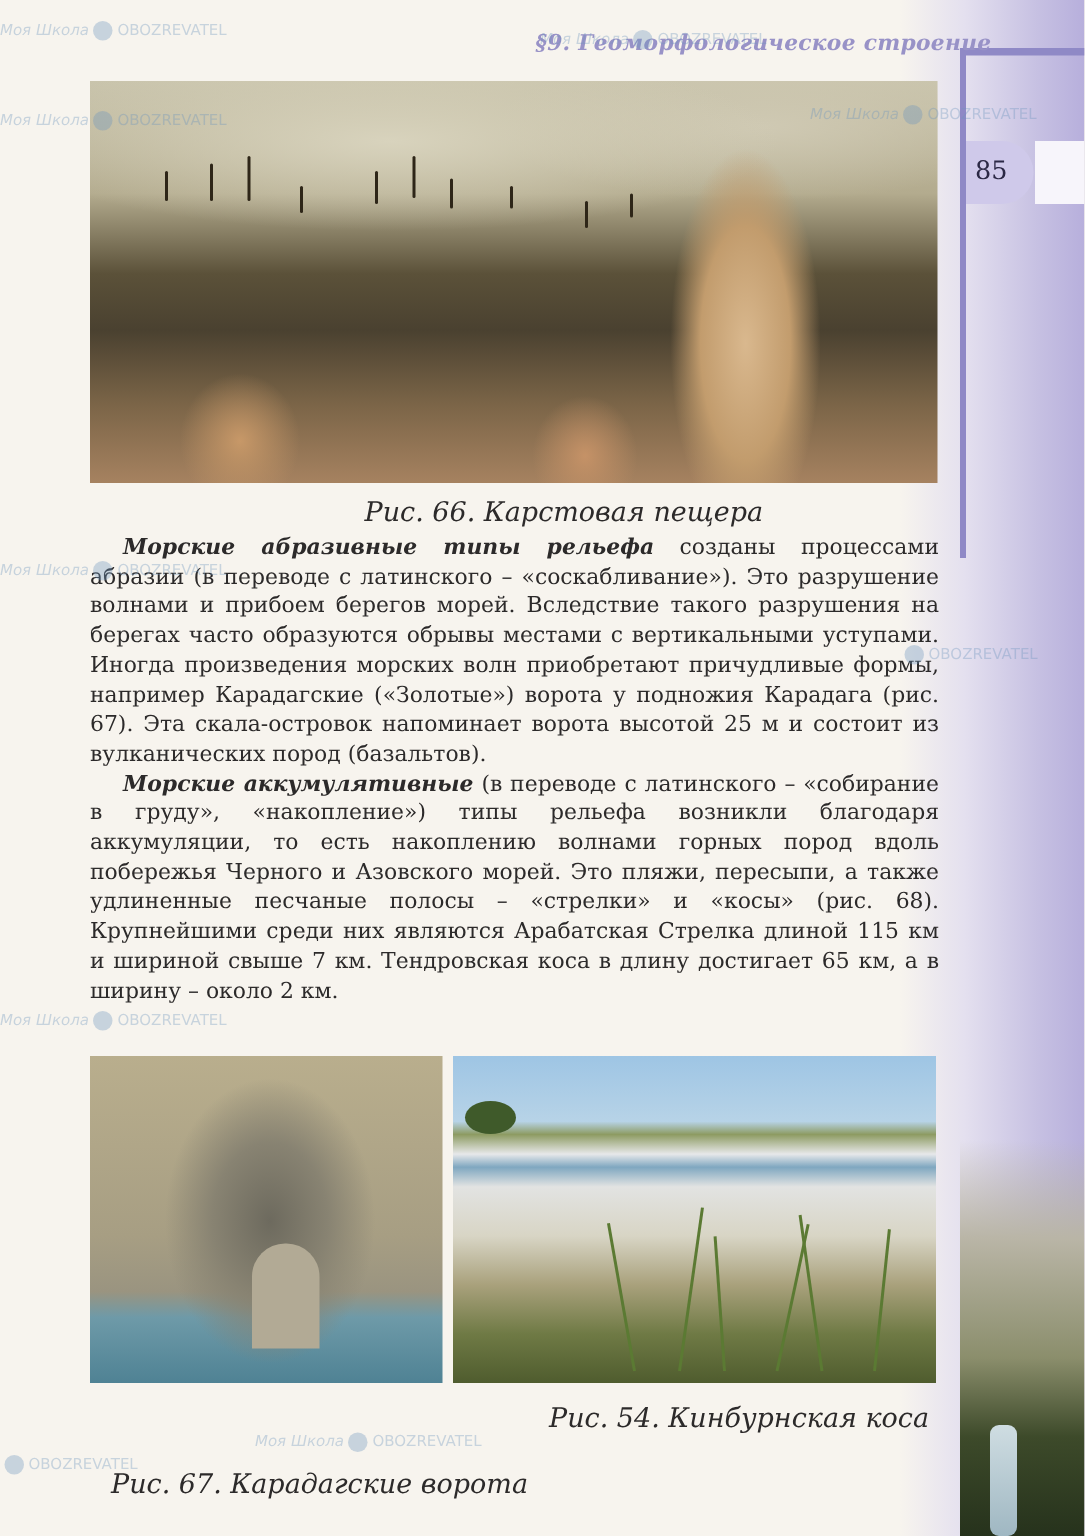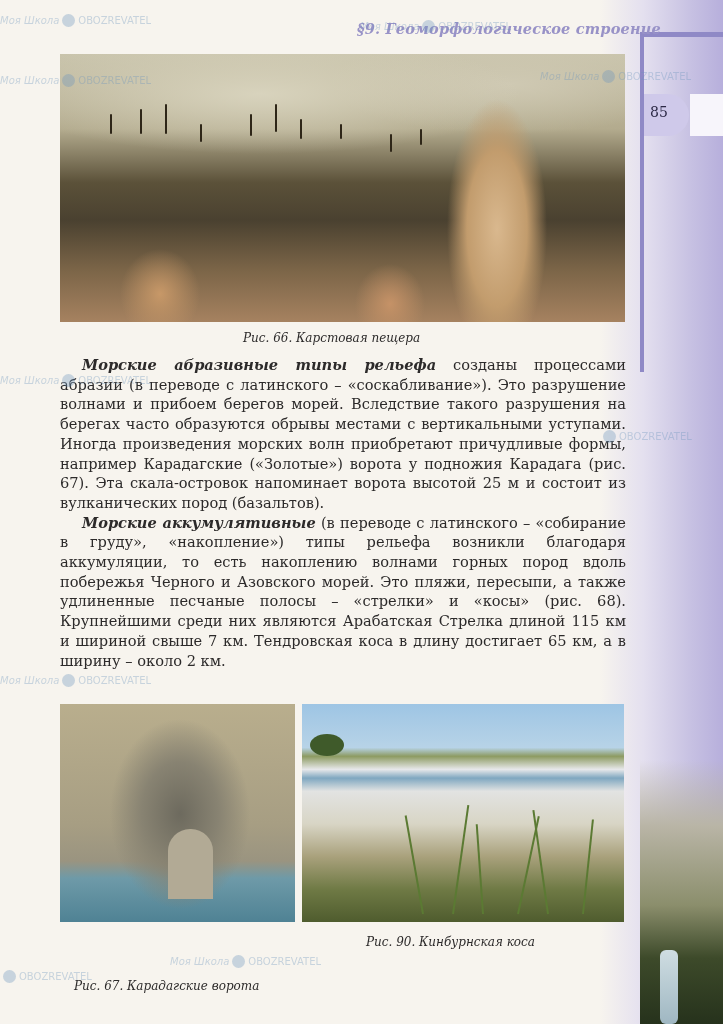--- a/index.html
+++ b/index.html
@@ -22,21 +22,21 @@
     background:#8f89c6;
   }
   .page-num-box {
     position:absolute; left:644px; top:94px; width:45px; height:42px;
     background:#cfc9ea; border-radius:0 22px 22px 0;
   }
   .page-num-white {
     position:absolute; left:690px; top:94px; width:33px; height:42px; background:#f7f5fb;
   }
   .page-num {
-    position:absolute; left:650px; top:104px; font-size:14px; color:#2b2845;
+    position:absolute; left:650px; top:104px; font-size:17px; color:#2b2845;
     font-family:"DejaVu Serif", serif;
   }
   .header {
     position:absolute; left:357px; top:20px; font-size:14.5px; font-style:italic; font-weight:bold;
     color:#9892c7; letter-spacing:0.2px;
   }
   .photo { position:absolute; overflow:hidden; }
   .cave {
     left:60px; top:54px; width:565px; height:268px;
     background:
@@ -72,21 +72,21 @@
     position:absolute; left:640px; top:760px; width:83px; height:264px;
     background:
       linear-gradient(180deg, rgba(247,244,238,0) 0%, #b9b5a6 25%, #8b8e6c 55%, #3d4a2a 75%, #26321c 100%);
   }
   .waterfall {
     position:absolute; left:660px; top:950px; width:18px; height:74px;
     background:linear-gradient(180deg,#cfdde2,#9fb7c2);
     border-radius:6px;
   }
   .caption {
-    position:absolute; font-style:italic; font-size:12px; color:#2c2a2a;
+    position:absolute; font-style:italic; font-size:18px; color:#2c2a2a;
   }
   .body-text {
     position:absolute; left:60px; top:355px; width:566px;
     font-size:14.6px; line-height:19.7px; text-align:justify;
   }
   .body-text p { margin:0; text-indent:22px; }
   .body-text p.first { text-indent:0; }
   .body-text .term { font-style:italic; font-weight:bold; }
   .wm {
     position:absolute; font-family:"DejaVu Sans", sans-serif; font-size:10px;
@@ -135,21 +135,21 @@
 <div class="photo spit">
   <div class="tree"></div>
   <div class="reed" style="left:120px;top:110px;height:100px;transform:rotate(-10deg)"></div>
   <div class="reed" style="left:150px;top:100px;height:110px;transform:rotate(8deg)"></div>
   <div class="reed" style="left:180px;top:120px;height:90px;transform:rotate(-4deg)"></div>
   <div class="reed" style="left:215px;top:110px;height:100px;transform:rotate(12deg)"></div>
   <div class="reed" style="left:245px;top:105px;height:105px;transform:rotate(-8deg)"></div>
   <div class="reed" style="left:280px;top:115px;height:95px;transform:rotate(6deg)"></div>
 </div>
 <div class="caption" style="left:74px;top:935px;margin-top:44px;">Рис. 67. Карадагские ворота</div>
-<div class="caption" style="left:366px;top:935px;">Рис. 90. Кинбурнская коса</div>
+<div class="caption" style="left:366px;top:935px;">Рис. 54. Кинбурнская коса</div>
 
 <div class="deco-forest"></div>
 <div class="waterfall"></div>
 
 <div class="wm" style="left:0;top:14px"><span class="ms">Моя Школа</span><span class="circ"></span><span>OBOZREVATEL</span></div>
 <div class="wm" style="left:0;top:74px"><span class="ms">Моя Школа</span><span class="circ"></span><span>OBOZREVATEL</span></div>
 <div class="wm" style="left:0;top:374px"><span class="ms">Моя Школа</span><span class="circ"></span><span>OBOZREVATEL</span></div>
 <div class="wm" style="left:0;top:674px"><span class="ms">Моя Школа</span><span class="circ"></span><span>OBOZREVATEL</span></div>
 <div class="wm" style="left:170px;top:955px"><span class="ms">Моя Школа</span><span class="circ"></span><span>OBOZREVATEL</span></div>
 <div class="wm" style="left:360px;top:20px"><span class="ms">Моя Школа</span><span class="circ"></span><span>OBOZREVATEL</span></div>

